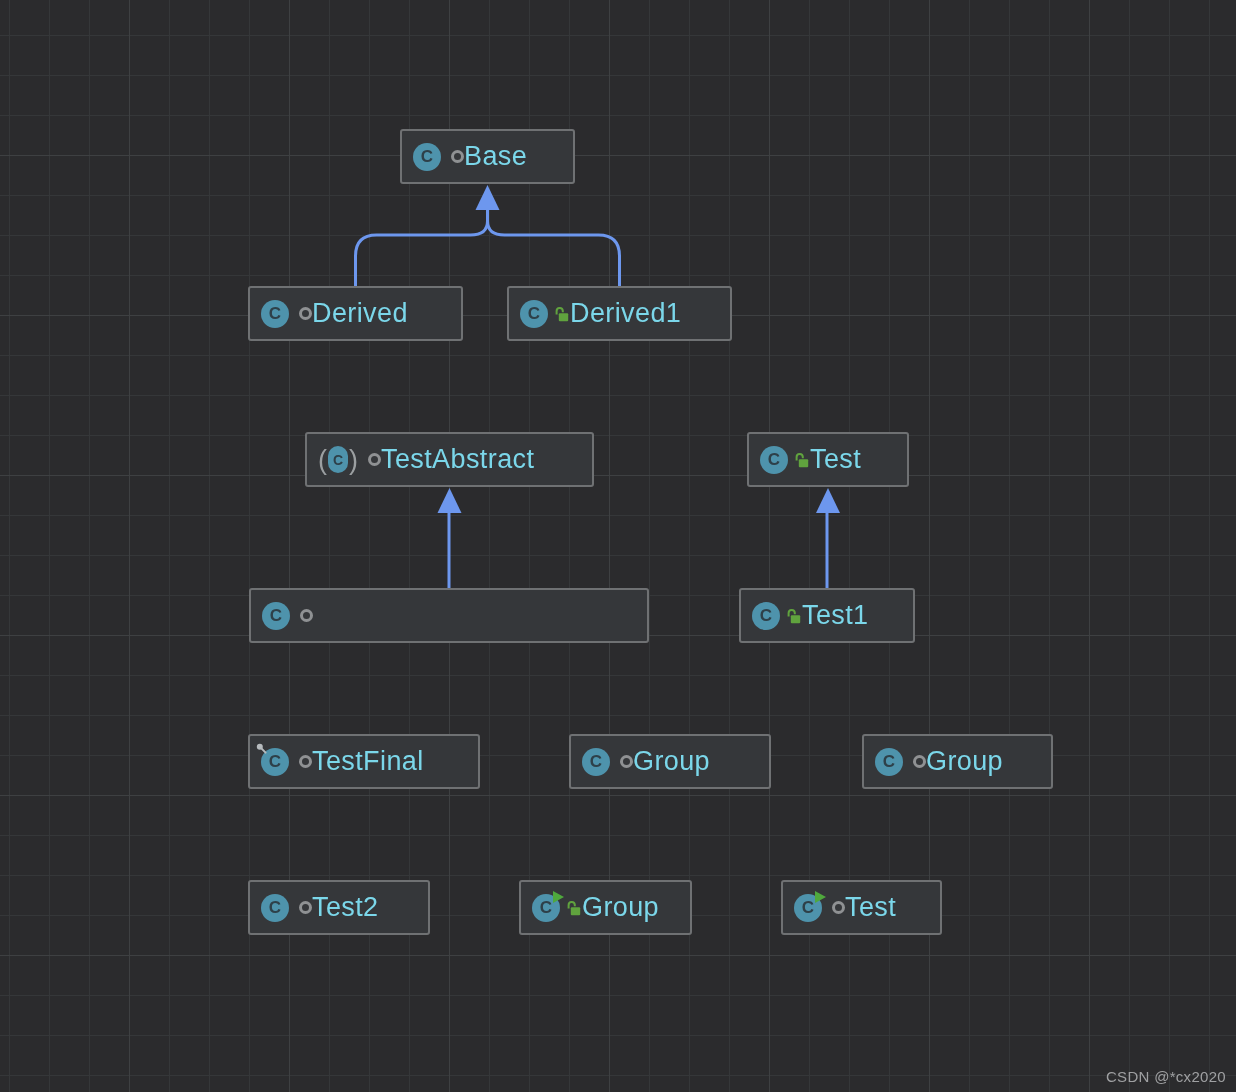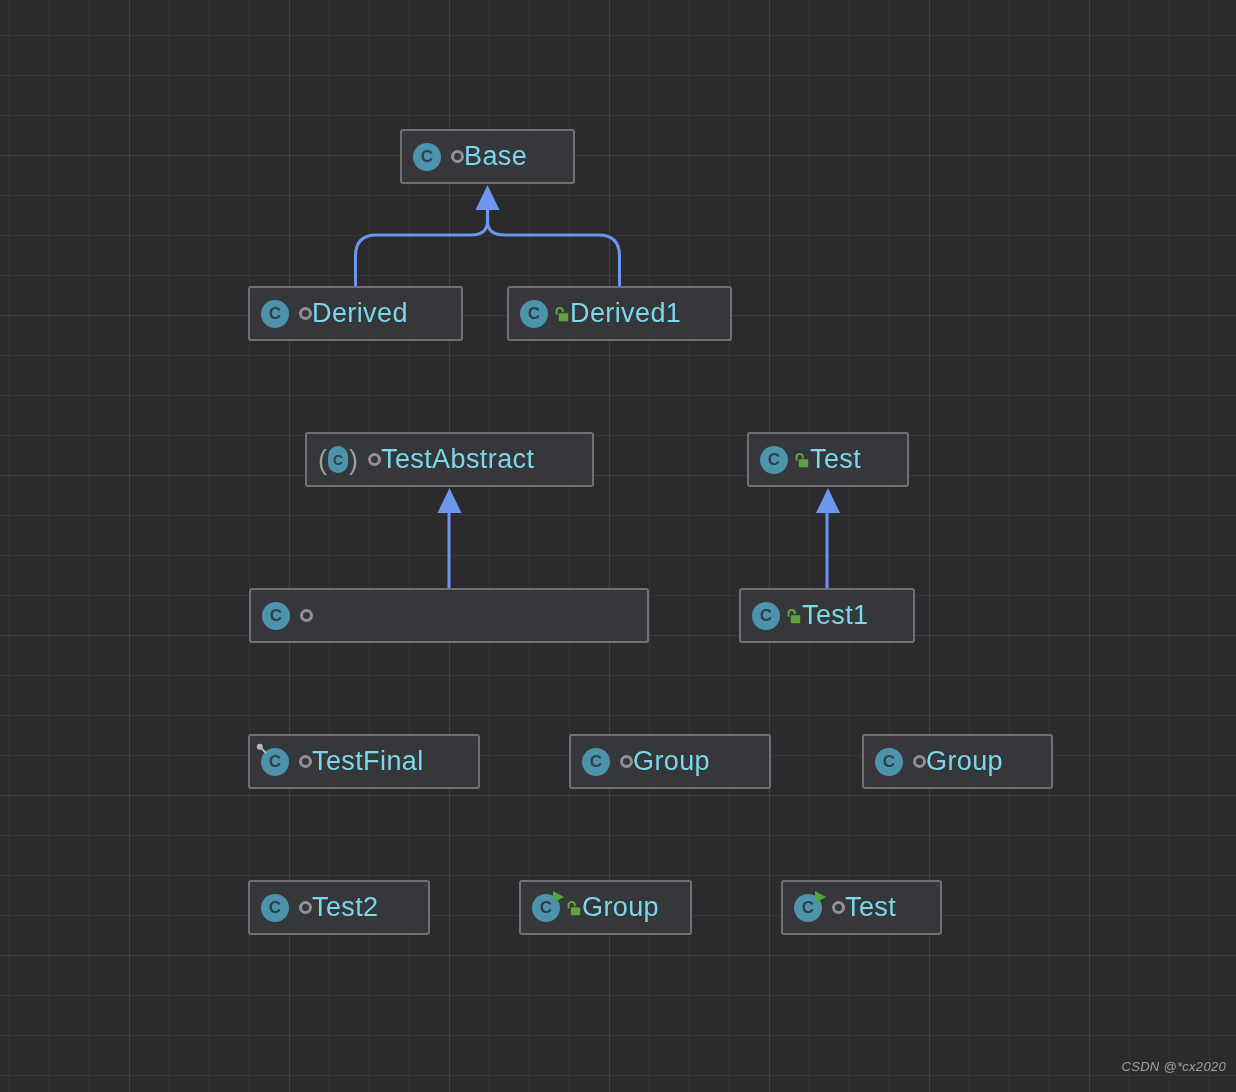--- a/index.html
+++ b/index.html
@@ -43,22 +43,22 @@
     width:20px;height:27px;border-radius:10px;background:#4e93ac;
     display:flex;align-items:center;justify-content:center;
     color:#2e4049;font-weight:bold;font-size:14px;margin:0 1px;
   }
   .visring{
     flex:none;width:13px;height:13px;border-radius:50%;
     border:3px solid #8f9193;box-sizing:border-box;margin-left:10px;
   }
   .locki{flex:none;margin-left:5px;display:flex;}
   .watermark{
-    position:absolute;right:10px;bottom:18px;z-index:3;
-    color:#9fa0a2;font-size:13px;letter-spacing:.3px;font-style:italic;
+    position:absolute;right:10px;bottom:7px;z-index:3;
+    color:#9fa0a2;font-size:15px;letter-spacing:.3px;
   }
 </style>
 </head>
 <body>
 
 <div class="canvas">
   <svg id="edges" width="1236" height="1092">
       <polygon points="487.5,185 475.5,210 499.5,210" fill="#6d97ee"></polygon>
       <path d="M355.5 286 V256 Q355.5 235 376.5 235 H470.5 Q487.5 235 487.5 221 V210" fill="none" stroke="#6d97ee" stroke-width="3" stroke-linejoin="round"></path>
       <path d="M619.5 286 V256 Q619.5 235 598.5 235 H504.5 Q487.5 235 487.5 221 V210" fill="none" stroke="#6d97ee" stroke-width="3" stroke-linejoin="round"></path>

